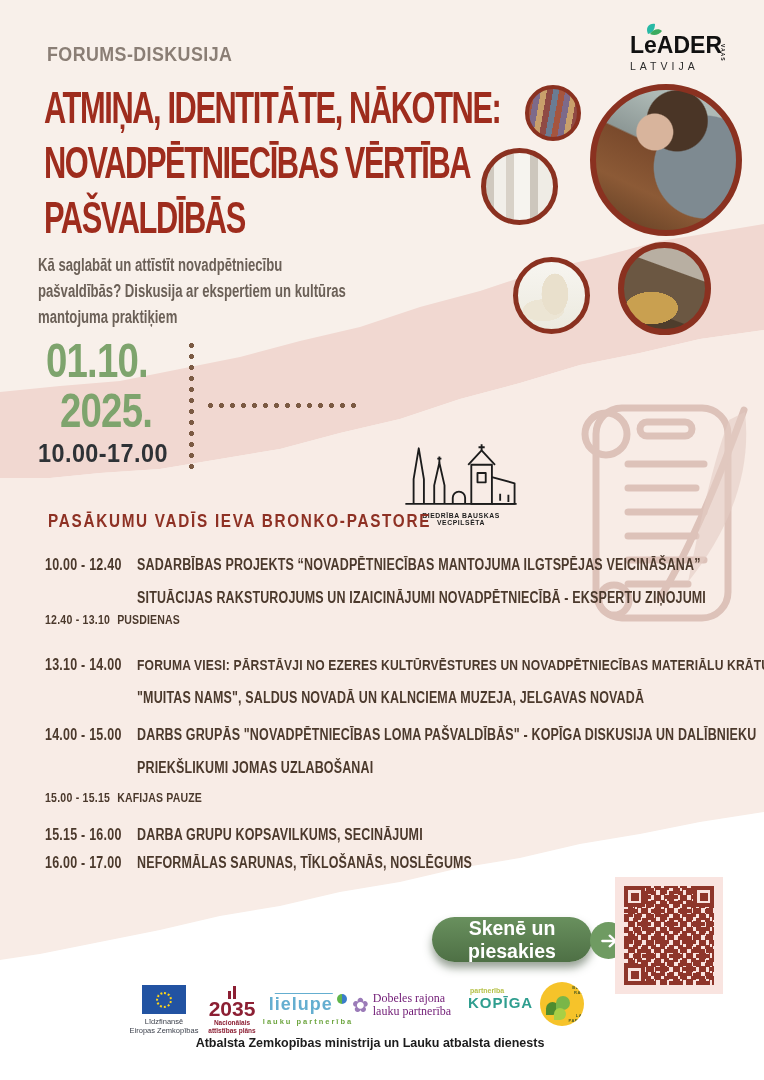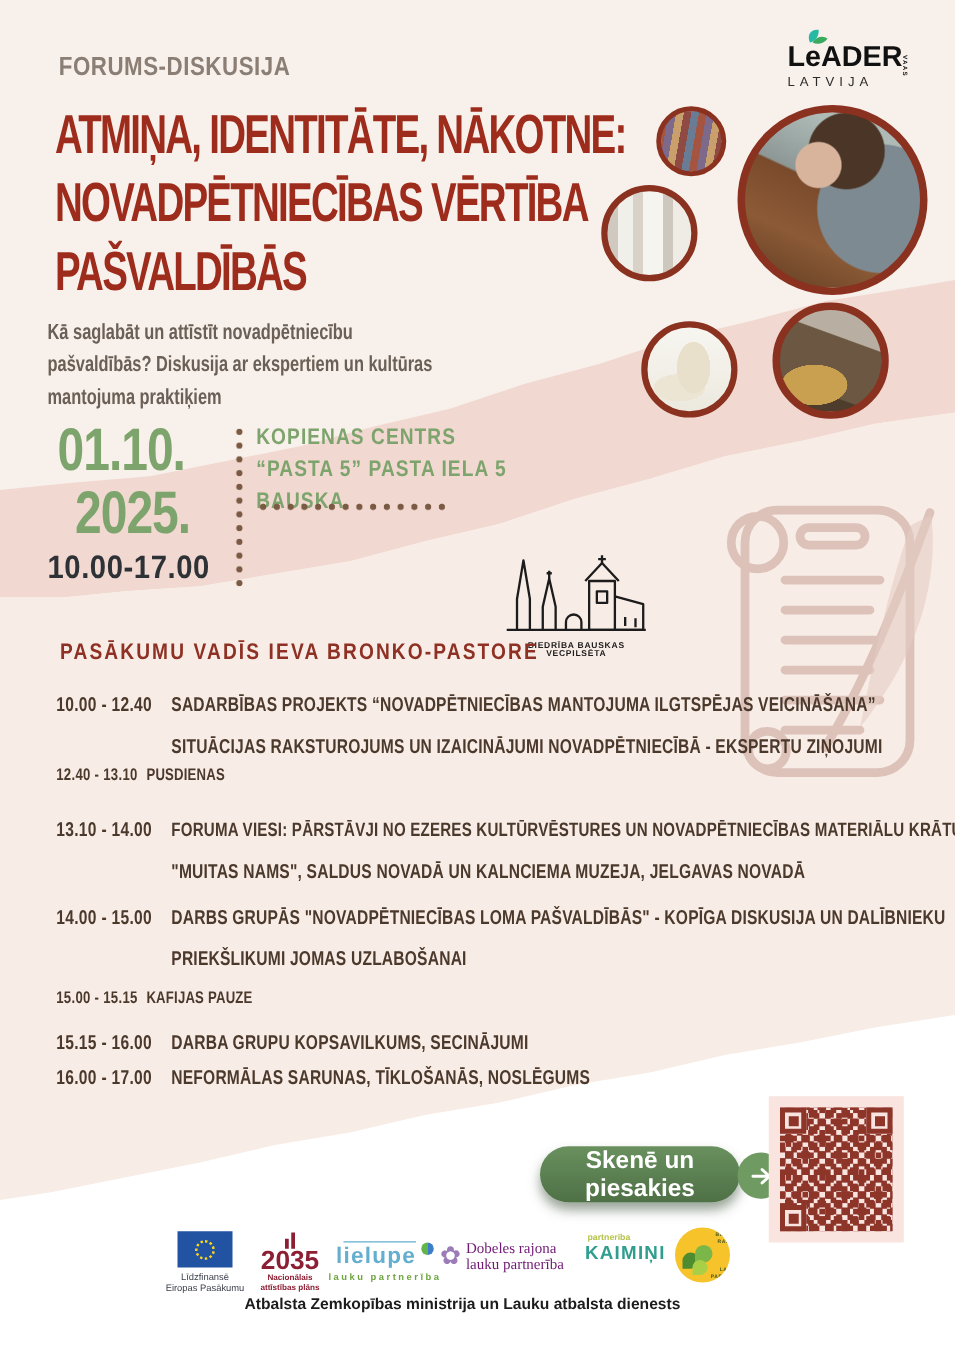--- a/index.html
+++ b/index.html
@@ -155,25 +155,20 @@
         #b0a79b"></div>
 
   <div class="abs" style="left:46px;top:336px">
     <span class="date-big cx80">01.10.</span>
     <span class="date-big cx80" style="margin-left:14px">2025.</span>
   </div>
   <div class="abs time-big cx90" style="left:38px;top:438px">10.00-17.00</div>
 
   <div class="abs vdots" style="left:187px;top:340px;height:133px"></div>
 
-  <div class="abs" style="left:205px;top:337px">
-    <span class="venue-line cx85">KOPIENAS CENTRS</span>
-    <span class="venue-line cx85">“PASTA 5” PASTA IELA 5</span>
-    <span class="venue-line cx85">BAUSKA</span>
-  </div>
   <div class="abs hdots" style="left:205px;top:401px;width:152px"></div>
 
 
   <div class="abs" style="left:402px;top:438px;width:118px">
     <svg width="118" height="68" viewBox="0 0 112 66">
       <g fill="none" stroke="#1c1c1c" stroke-width="1.8" stroke-linejoin="round">
         <path d="M10 64 V40 L15 10 L20 40 V64"></path>
         <path d="M30 64 V46 L35 24 L40 46 V64"></path>
         <path d="M35 24 V18 M33 20 h4"></path>
         <path d="M48 64 V58 a6 6 0 0 1 12 0 V64"></path>
@@ -265,21 +260,21 @@
           <div></div>
         </div>
     </div>
   </div>
 
   <div class="sp" style="left:126px;top:985px;width:76px">
     <div class="eu-flag">
         <div class="eu-stars"></div>
       </div>
     <span class="sp-cap">Līdzfinansē</span>
-    <span class="sp-cap">Eiropas Pasākumu</span>
+    <span class="sp-cap">Eiropas Zemkopības</span>
   </div>
 
   <div class="sp" style="left:204px;top:981px;width:56px">
     <div class="nap-bars"><span style="height:8px"></span><span style="height:13px"></span></div>
     <div class="nap-year">2035</div>
     <span class="nap-cap">Nacionālais</span>
     <span class="nap-cap">attīstības plāns</span>
   </div>
 
   <div class="sp" style="left:260px;top:994px;width:96px">
@@ -291,21 +286,21 @@
   <div class="sp" style="left:352px;top:992px;width:116px;display:flex;align-items:center;gap:4px">
     <span style="font-size:20px;color:#9b7bb8;line-height:20px">✿</span>
     <span class="dob-text">
       <span style="display:block">Dobeles rajona</span>
       <span style="display:block">lauku partnerība</span>
     </span>
   </div>
 
   <div class="sp" style="left:468px;top:987px;width:64px">
     <span class="kai-top">partnerība</span>
-    <span class="kai-word">KAIMIŅI</span>
+    <span class="kai-word">KOPĪGA</span>
   </div>
 
   <div class="sp" style="left:538px;top:982px;width:48px">
     <div class="bausk-circle">
       <span class="bausk-arc" style="top:3px">BAUSKAS RAJONA</span>
       <div class="bausk-leaf" style="left:6px;top:20px;width:13px;height:13px;background:#4e8c2f"></div>
       <div class="bausk-leaf" style="left:16px;top:14px;width:14px;height:14px;background:#7ab648"></div>
       <div class="bausk-leaf" style="left:14px;top:26px;width:12px;height:12px;background:#a8cf45"></div>
       <span class="bausk-arc" style="bottom:3px">LAUKU PARTNERĪBA</span>
     </div>

